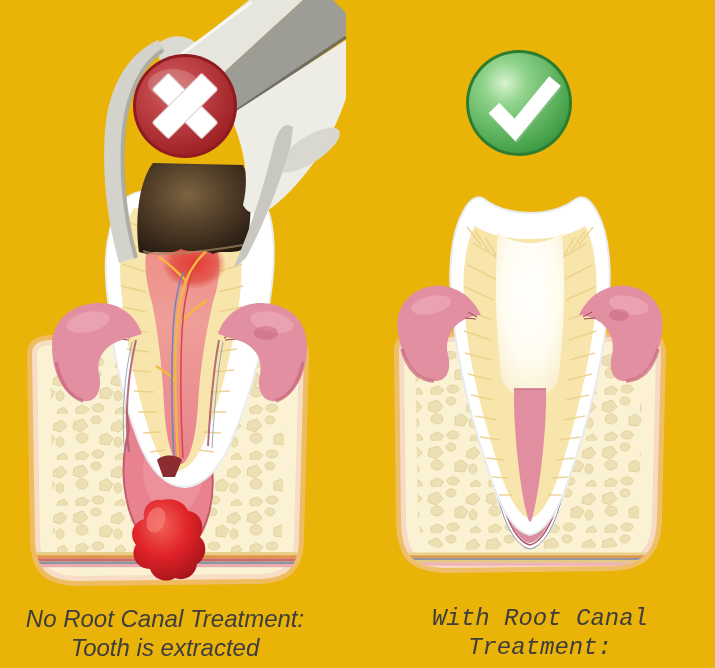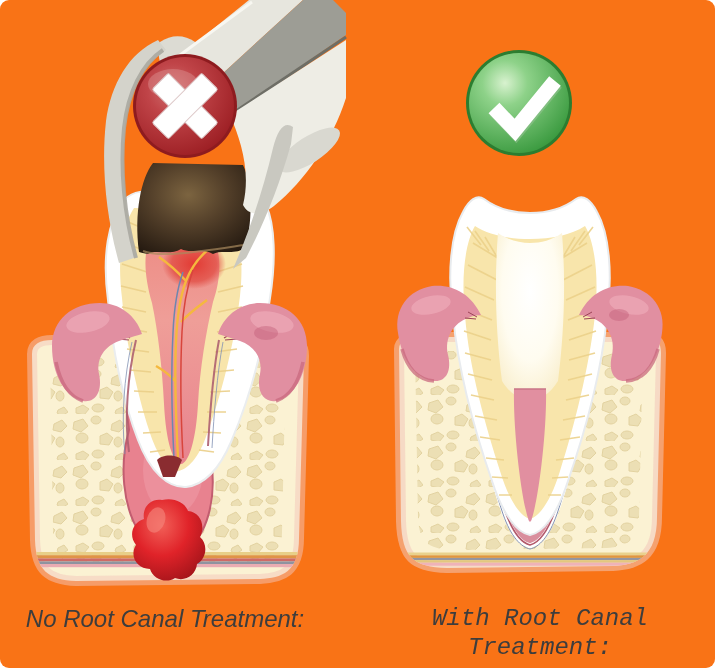--- a/index.html
+++ b/index.html
@@ -1,17 +1,17 @@
 <!DOCTYPE html>
 <html><head>
 <meta charset="utf-8">
 <style>
   html,body{margin:0;padding:0;background:#ffffff;}
-  .stage{position:relative;width:715px;height:668px;background:#f97316;overflow:hidden;
-         font-family:"Liberation Sans",sans-serif;border-radius:9px;}
+  .stage{position:relative;width:715px;height:668px;background:#eab308;overflow:hidden;
+         font-family:"Liberation Sans",sans-serif;}
   .art{position:absolute;}
   .badge{position:absolute;}
   .caption{position:absolute;top:604px;text-align:center;font-style:italic;
            font-size:24px;line-height:29px;color:#3d3d3d;}
   .caption-left{left:2px;width:326px;}
   .caption-right{left:368px;width:344px;font-family:Liberation Mono, monospace;}
   .caption span{display:block;}
 </style>
 </head>
 <body>
@@ -217,18 +217,19 @@
       </radialGradient>
     </defs>
     <circle cx="56" cy="56" r="53" fill="#2c7d30"></circle>
     <circle cx="56" cy="56" r="50" fill="url(#gcb)"></circle>
     <path d="M31,61 L52,83 L92,34" stroke="#9cc59a" stroke-width="15" fill="none" opacity="0.5" stroke-linecap="butt" stroke-linejoin="miter" transform="translate(1,2)"></path>
     <path d="M31,61 L52,83 L92,34" stroke="#ffffff" stroke-width="15" fill="none" stroke-linecap="butt" stroke-linejoin="miter"></path>
   </svg>
 
   <div class="caption caption-left">
     <span>No Root Canal Treatment:</span>
+    <span>Tooth is extracted</span>
   </div>
   <div class="caption caption-right">
     <span>With Root Canal Treatment:</span>
   </div>
 
 </div>
 
 </body></html>

